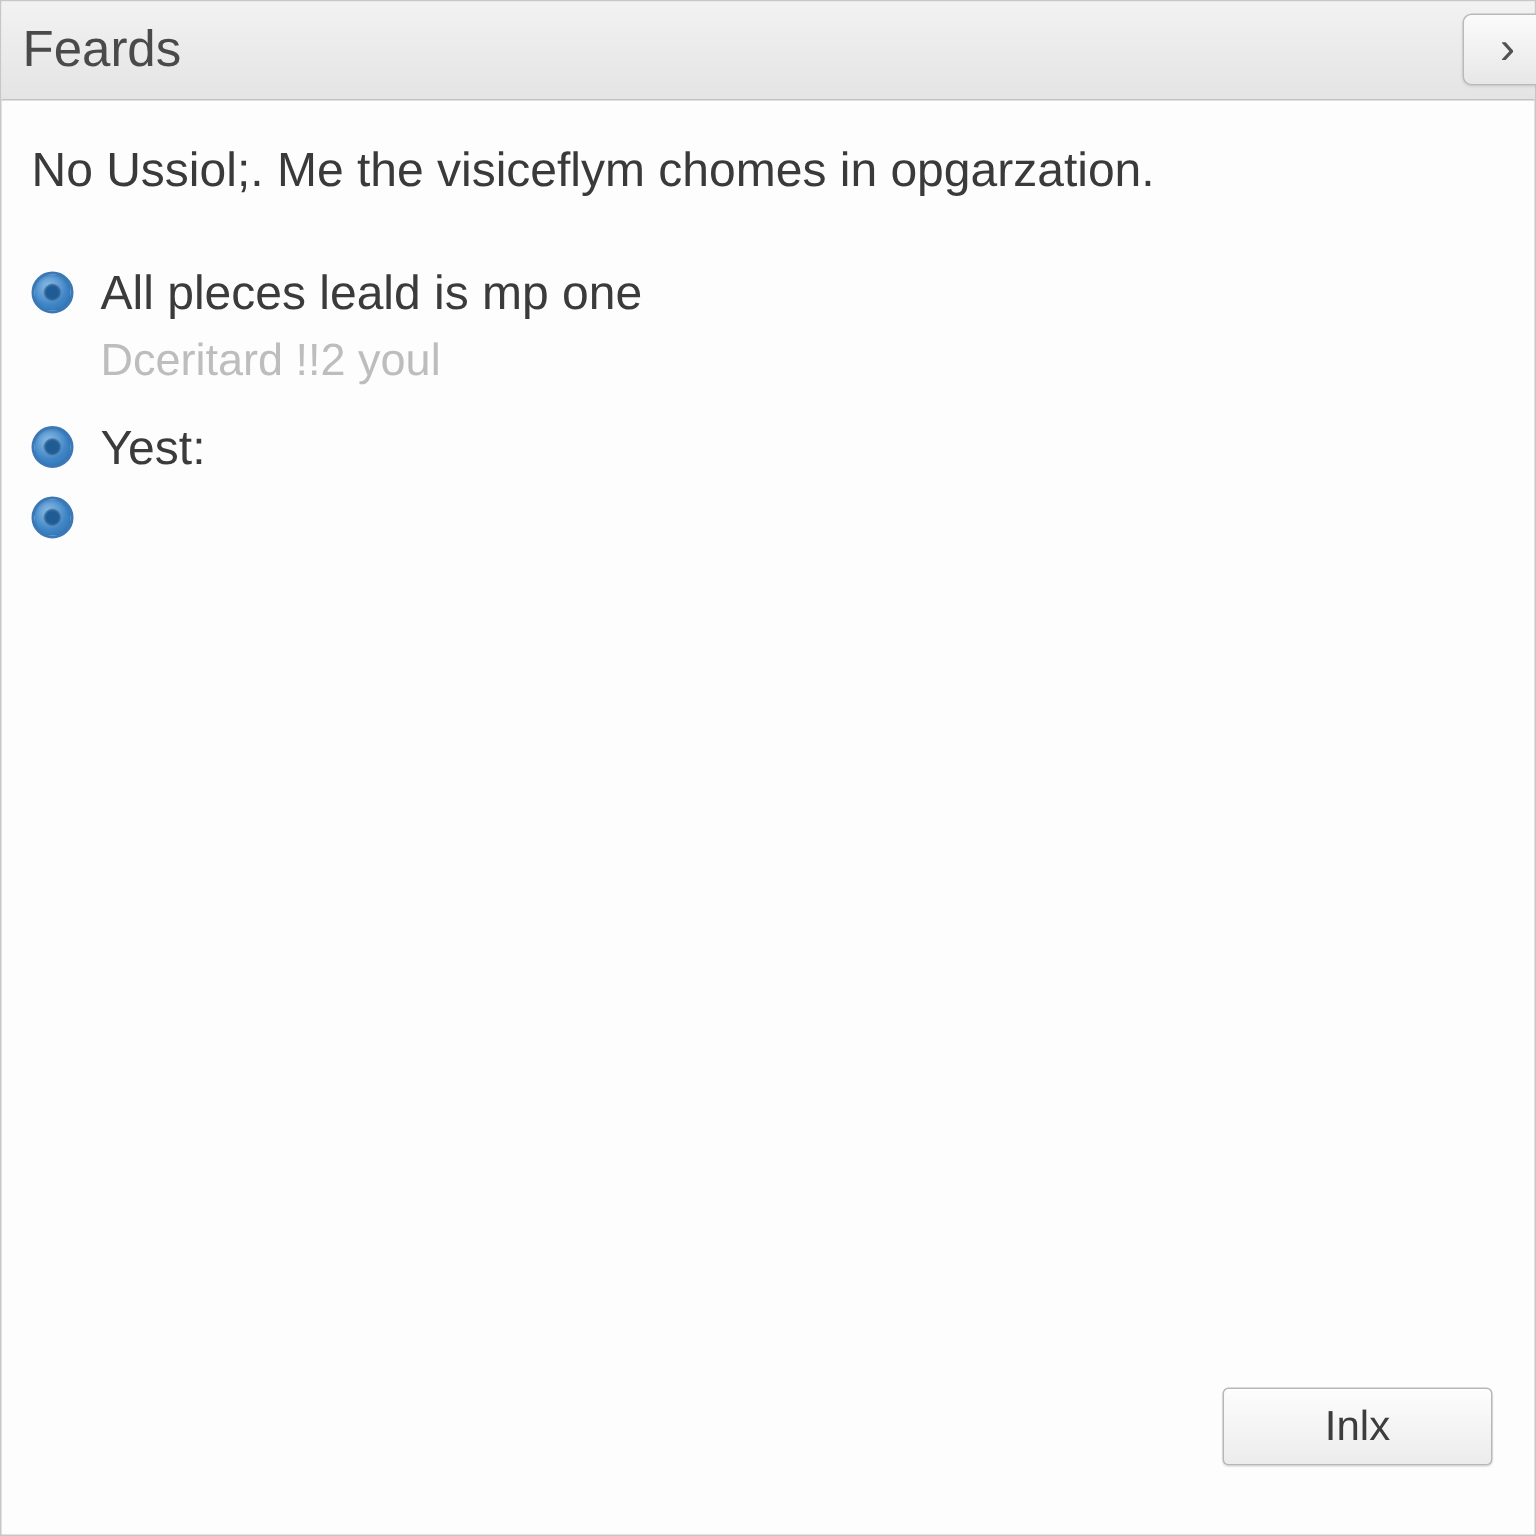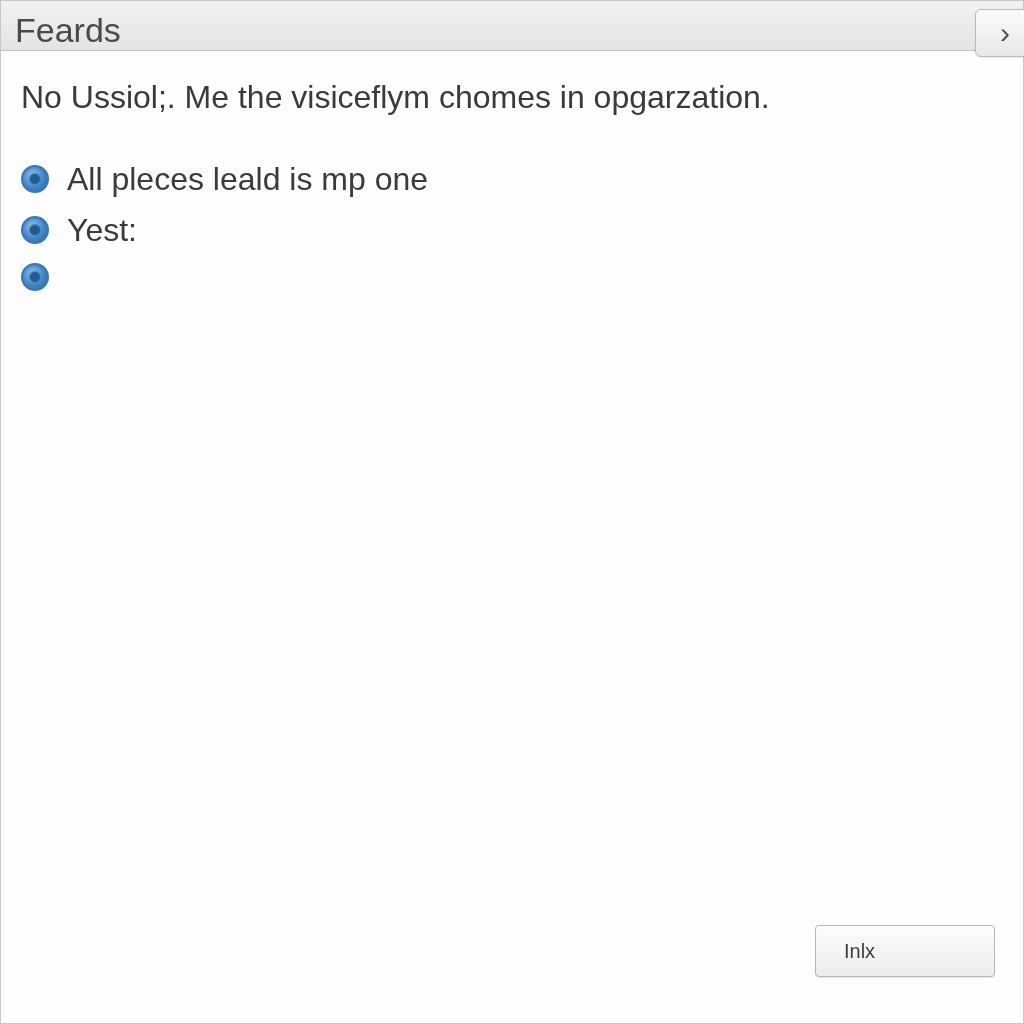--- a/index.html
+++ b/index.html
@@ -11,25 +11,25 @@
       background: #ebebeb;
     }
     .window {
       position: relative;
       width: 1024px;
       height: 1024px;
       background: #fdfdfd;
       border: 1px solid #c7c7c7;
     }
     .titlebar {
-      height: 50px;
+      height: 66px;
       background: linear-gradient(#f2f2f2, #e4e4e4);
       border-bottom: 1px solid #c2c2c2;
       display: flex;
-      align-items: flex-end;
+      align-items: center;
       padding: 0 14px;
       position: relative;
     }
     .titlebar .title {
       font-size: 34px;
       color: #4a4a4a;
       font-weight: 400;
     }
     .close-btn {
       position: absolute;
@@ -103,25 +103,25 @@
     .footer-btn {
       position: absolute;
       right: 28px;
       bottom: 46px;
       height: 52px;
       min-width: 180px;
       padding: 0 28px;
       background: linear-gradient(#fdfdfd, #ececec);
       border: 1px solid #b7b7b7;
       border-radius: 4px;
-      font-size: 20px;
+      font-size: 28px;
       color: #3d3d3d;
       display: flex;
       align-items: center;
-      justify-content: flex-start;
+      justify-content: center;
       box-shadow: 0 1px 1px rgba(0,0,0,0.1);
     }
   </style>
 </head>
 <body>
 
 <div class="window">
 
   <div class="titlebar">
     <span class="title">Feards</span>
@@ -132,20 +132,21 @@
 
   <div class="content">
     <div class="description">No Ussiol;. Me the visiceflym chomes in opgarzation.</div>
 
 
     <div class="option-block">
       <div class="option-row">
         <span class="radio checked"></span>
         <span class="option-label">All pleces leald is mp one</span>
       </div>
+      <div class="option-subtext">Dceritard !!2 youl</div>
     </div>
 
     <div class="option-block">
       <div class="option-row">
         <span class="radio checked"></span>
         <span class="option-label">Yest:</span>
       </div>
     </div>
 
     <div class="option-block">

